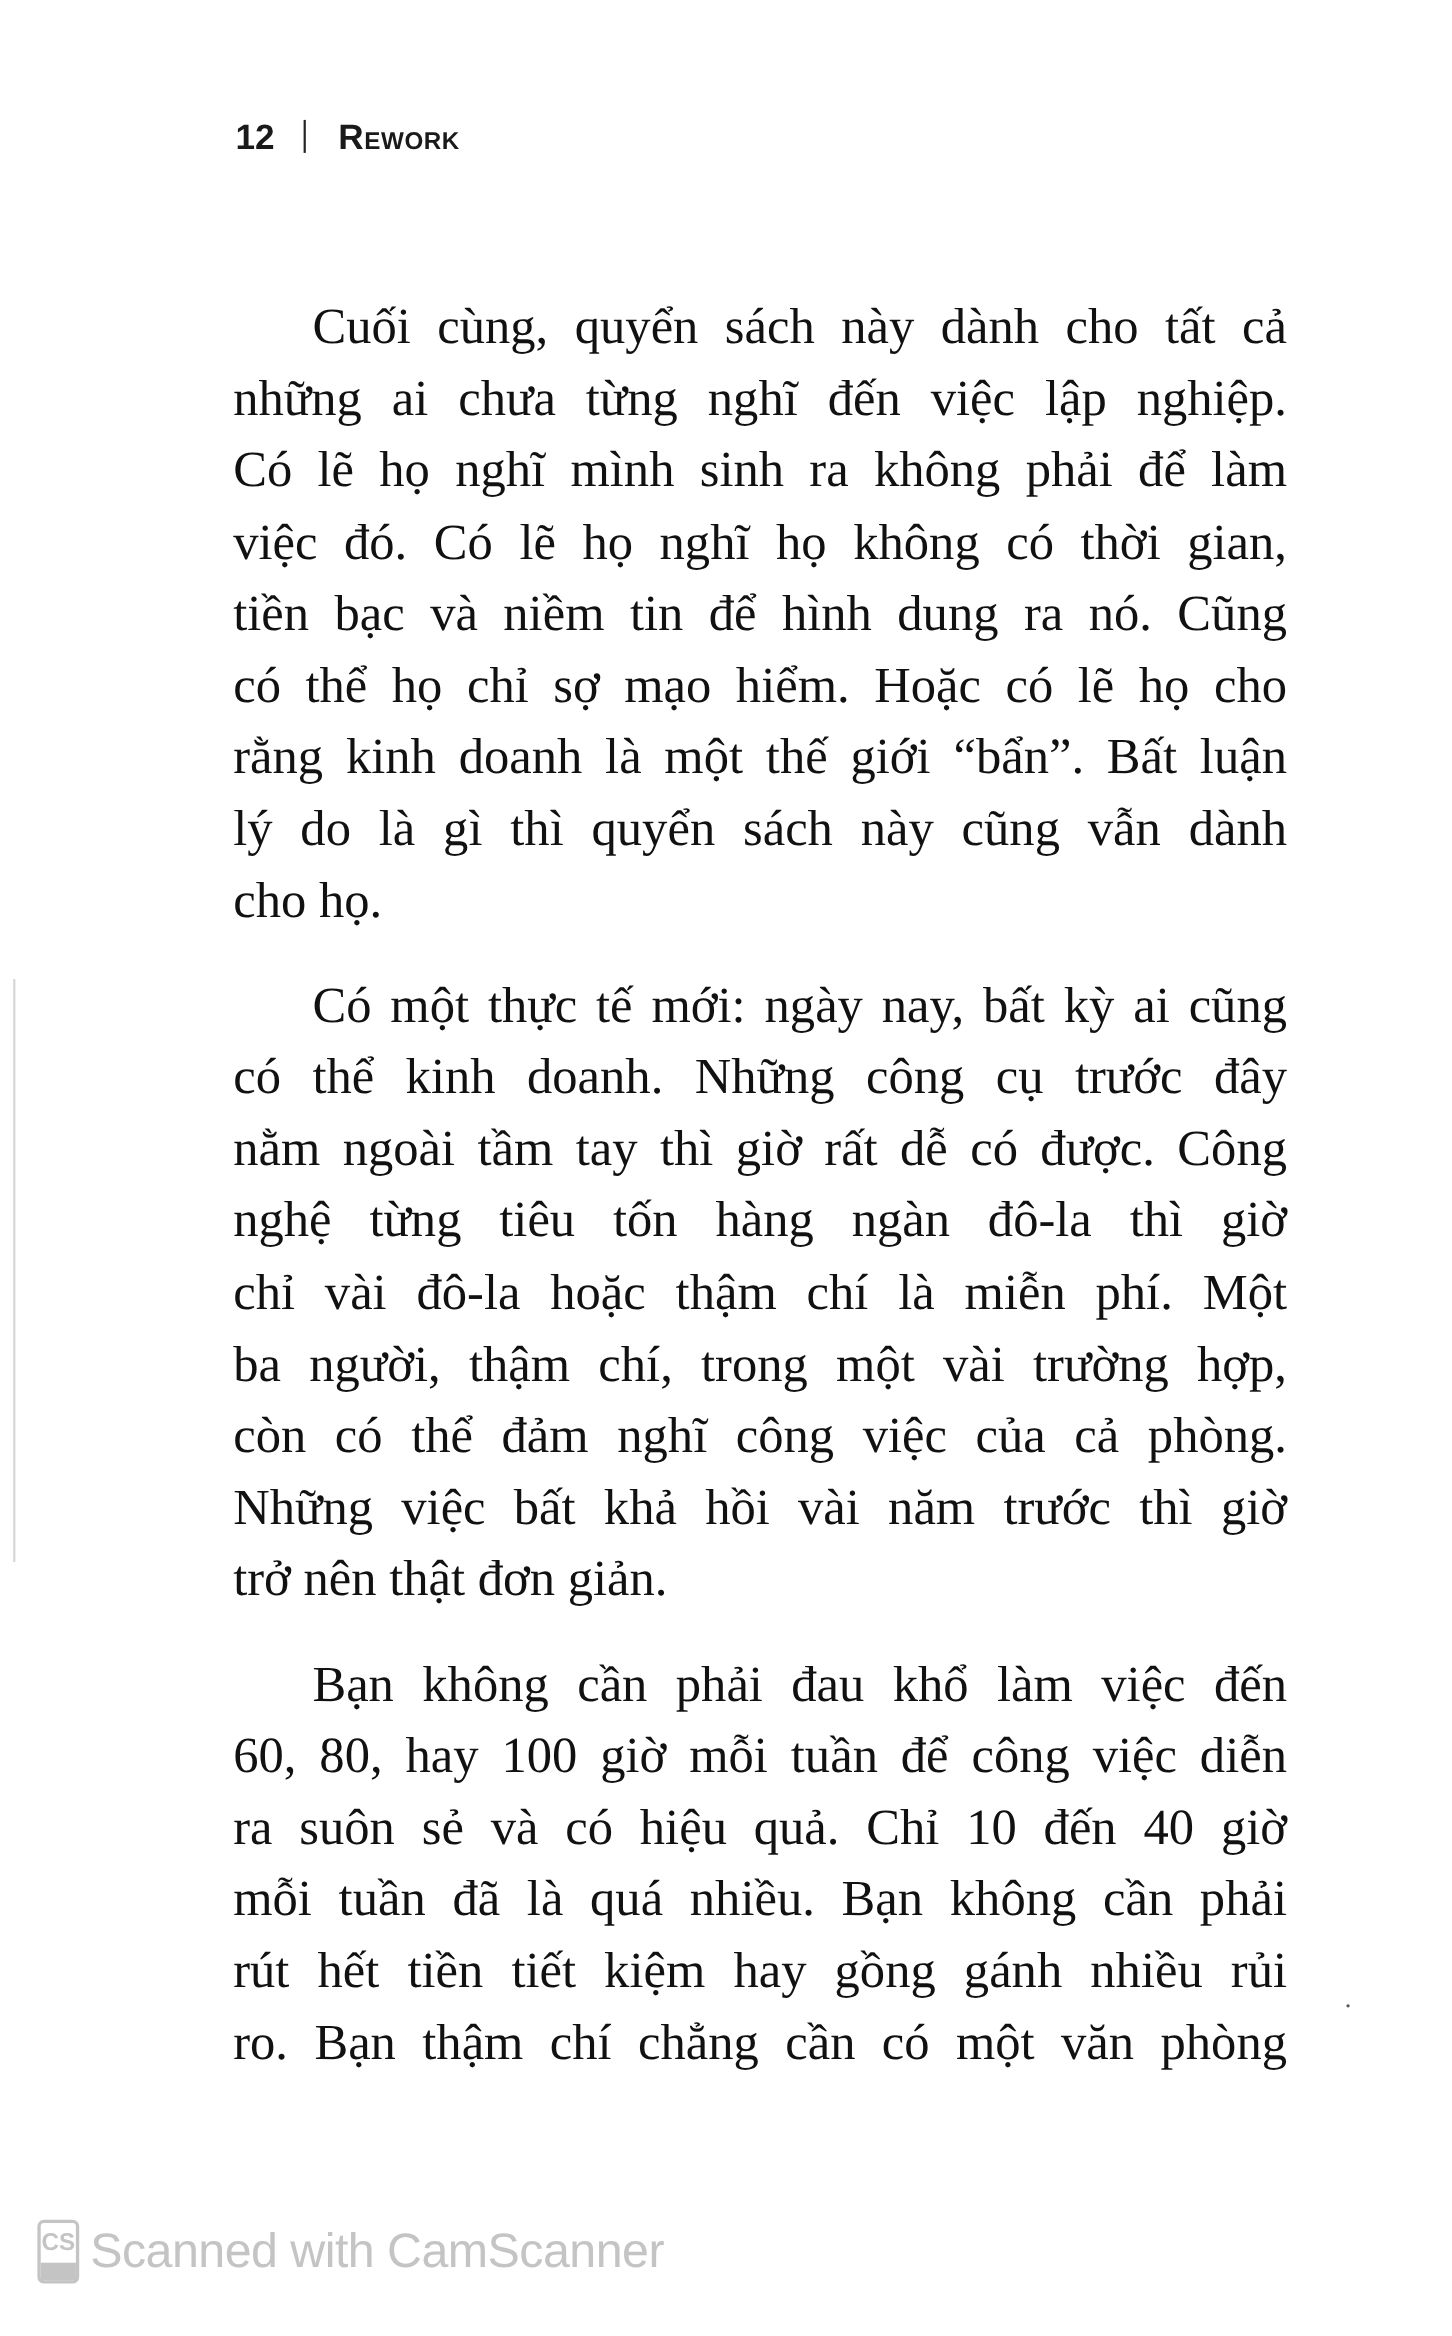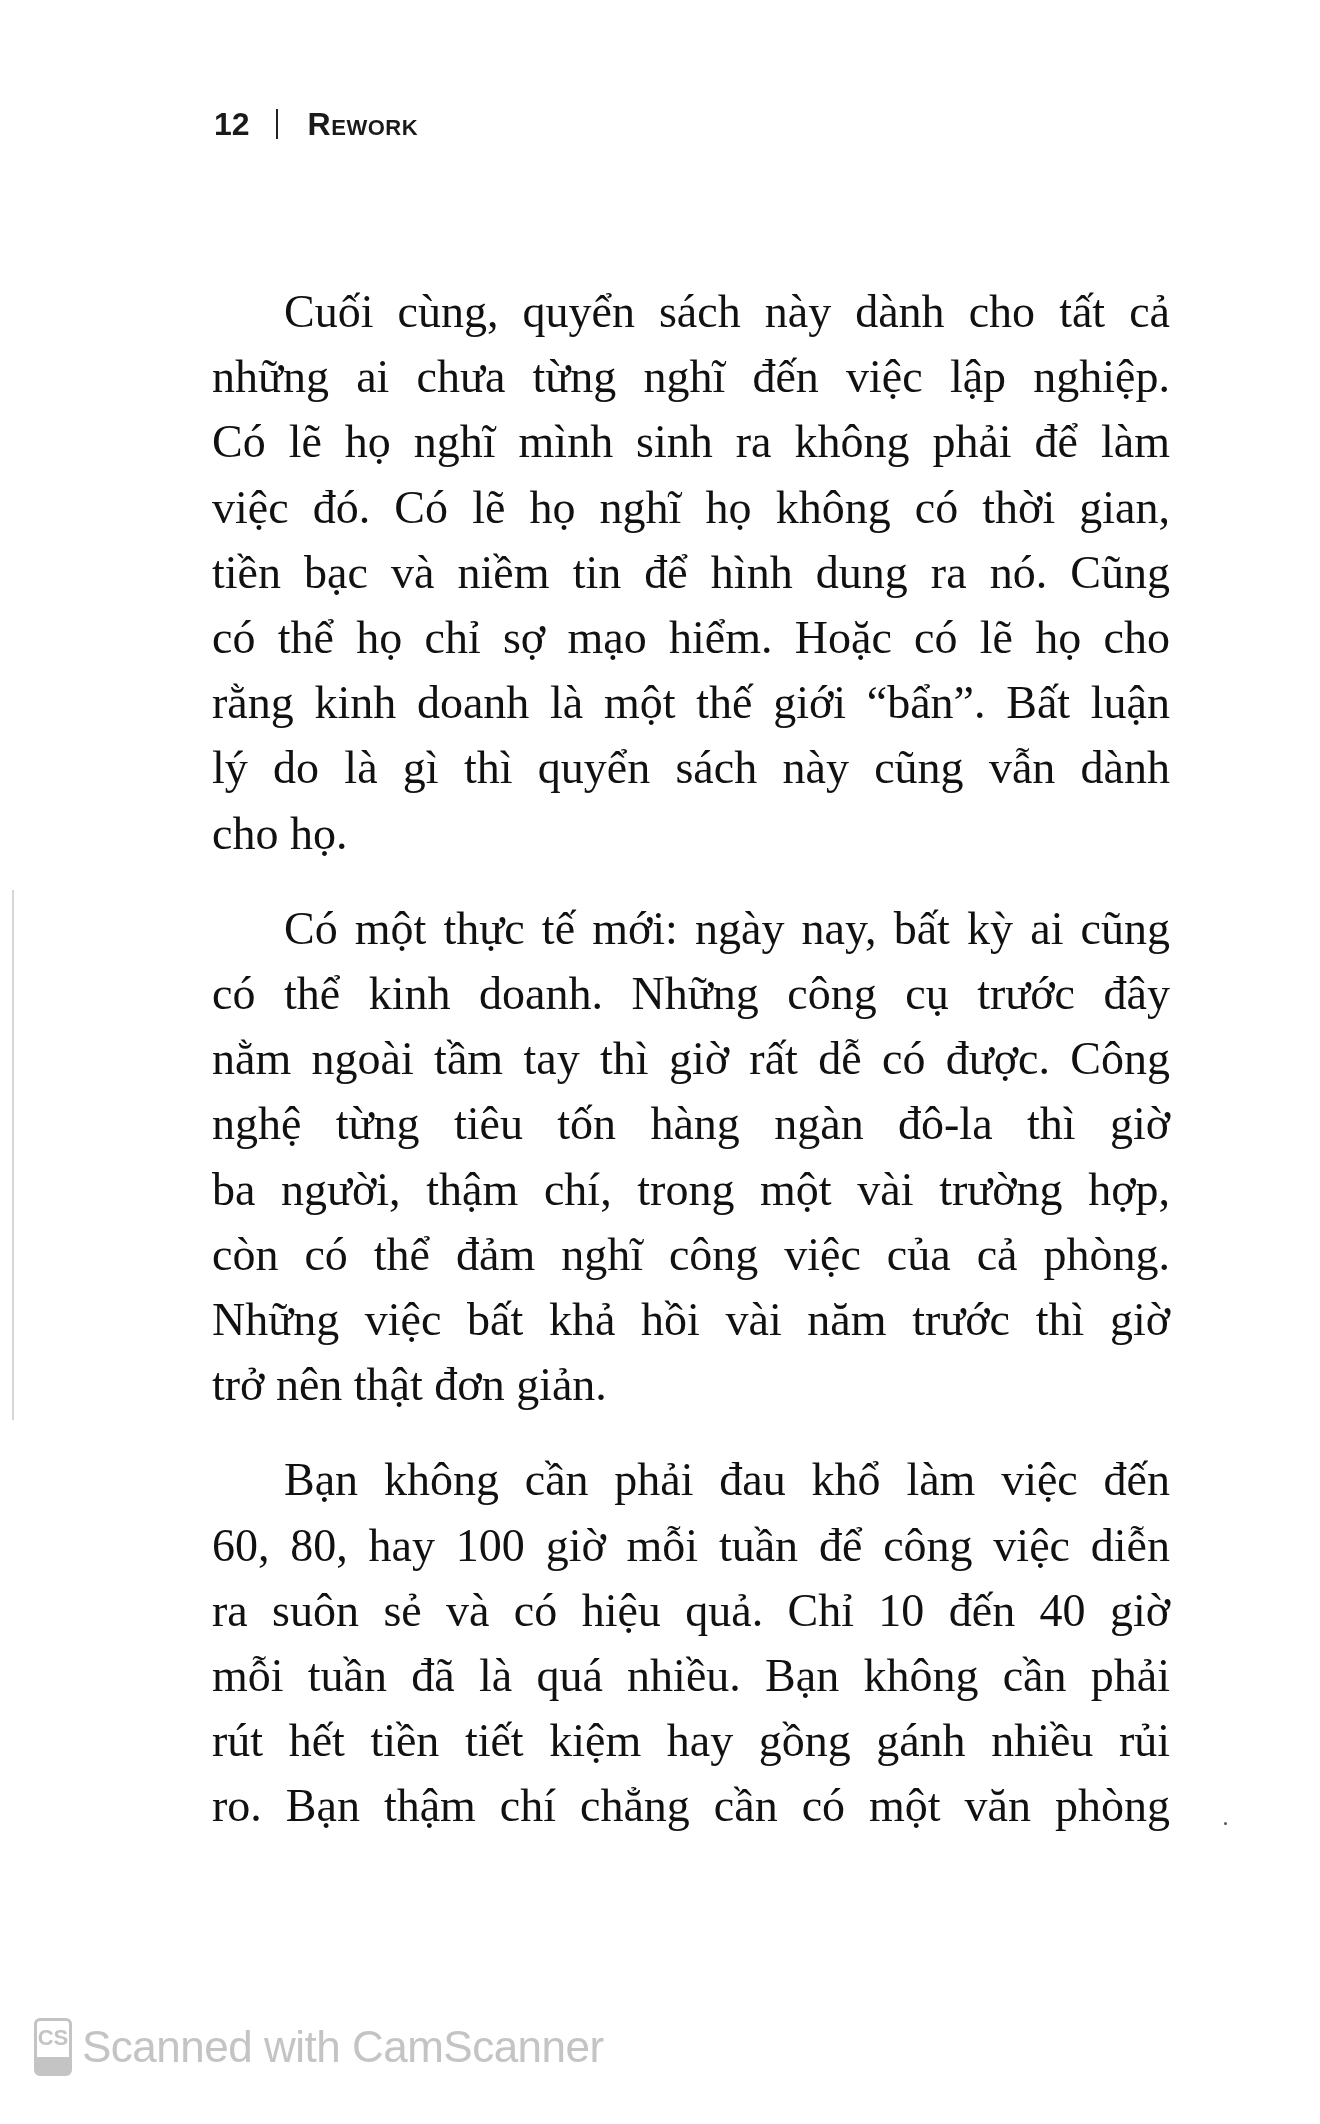--- a/index.html
+++ b/index.html
@@ -4,21 +4,21 @@
   <style>
     html, body { margin: 0; padding: 0; background: #ffffff; }
     body { width: 1320px; height: 2124px; position: relative; overflow: hidden; }
     .page { position: absolute; left: 0; top: 0; width: 1288px; height: 2124px; background: #ffffff; }
     .scan-edge { position: absolute; left: 12px; top: 890px; width: 2px; height: 530px; background: #d6d6d6; }
     .running-head { position: absolute; left: 214px; top: 104px; height: 40px; display: flex; align-items: center; font-family: "Liberation Sans", sans-serif; color: #1a1a1a; }
     .page-num { font-size: 32px; font-weight: bold; }
     .sep { width: 2px; height: 30px; background: #222; margin: 0 30px 0 26px; }
     .book-title { font-size: 32px; font-weight: bold; font-variant: small-caps; letter-spacing: 0.5px; }
     .body-text { position: absolute; left: 212px; top: 264px; width: 958px; font-family: "Liberation Serif", serif; font-size: 46px; line-height: 65.2px; color: #111; }
-    .para { margin: 15px 0 30px 0; text-align: justify; text-align-last: left; }
+    .para { margin: 0 0 30px 0; text-align: justify; text-align-last: left; }
     .para .line { display: block; white-space: nowrap; text-align: justify; text-align-last: justify; }
     .para .line.last { text-align-last: left; }
     .indent { padding-left: 72px; }
     .watermark { position: absolute; left: 34px; top: 2018px; display: flex; align-items: center; color: #c4c4c4; font-family: "Liberation Sans", sans-serif; }
     .cs-logo { width: 38px; height: 58px; border: 3px solid #c4c4c4; border-radius: 6px; position: relative; box-sizing: border-box; margin-right: 10px; }
     .cs-logo .cs-text { position: absolute; top: 4px; left: 0; right: 0; text-align: center; font-size: 22px; font-weight: bold; color: #c4c4c4; }
     .cs-logo .cs-bar { position: absolute; left: 0; right: 0; bottom: 0; height: 16px; background: #c4c4c4; }
     .wm-text { font-size: 44px; letter-spacing: -0.5px; }
     .dot { position: absolute; width: 3px; height: 3px; background: #555; border-radius: 50%; }
   </style>
@@ -44,20 +44,21 @@
       <span class="line">có thể họ chỉ sợ mạo hiểm. Hoặc có lẽ họ cho</span>
       <span class="line">rằng kinh doanh là một thế giới “bẩn”. Bất luận</span>
       <span class="line">lý do là gì thì quyển sách này cũng vẫn dành</span>
       <span class="line last">cho họ.</span>
     </div>
     <div class="para">
       <span class="line indent">Có một thực tế mới: ngày nay, bất kỳ ai cũng</span>
       <span class="line">có thể kinh doanh. Những công cụ trước đây</span>
       <span class="line">nằm ngoài tầm tay thì giờ rất dễ có được. Công</span>
       <span class="line">nghệ từng tiêu tốn hàng ngàn đô-la thì giờ</span>
+      <span class="line">chỉ vài đô-la hoặc thậm chí là miễn phí. Một</span>
       <span class="line">ba người, thậm chí, trong một vài trường hợp,</span>
       <span class="line">còn có thể đảm nghĩ công việc của cả phòng.</span>
       <span class="line">Những việc bất khả hồi vài năm trước thì giờ</span>
       <span class="line last">trở nên thật đơn giản.</span>
     </div>
     <div class="para">
       <span class="line indent">Bạn không cần phải đau khổ làm việc đến</span>
       <span class="line">60, 80, hay 100 giờ mỗi tuần để công việc diễn</span>
       <span class="line">ra suôn sẻ và có hiệu quả. Chỉ 10 đến 40 giờ</span>
       <span class="line">mỗi tuần đã là quá nhiều. Bạn không cần phải</span>

